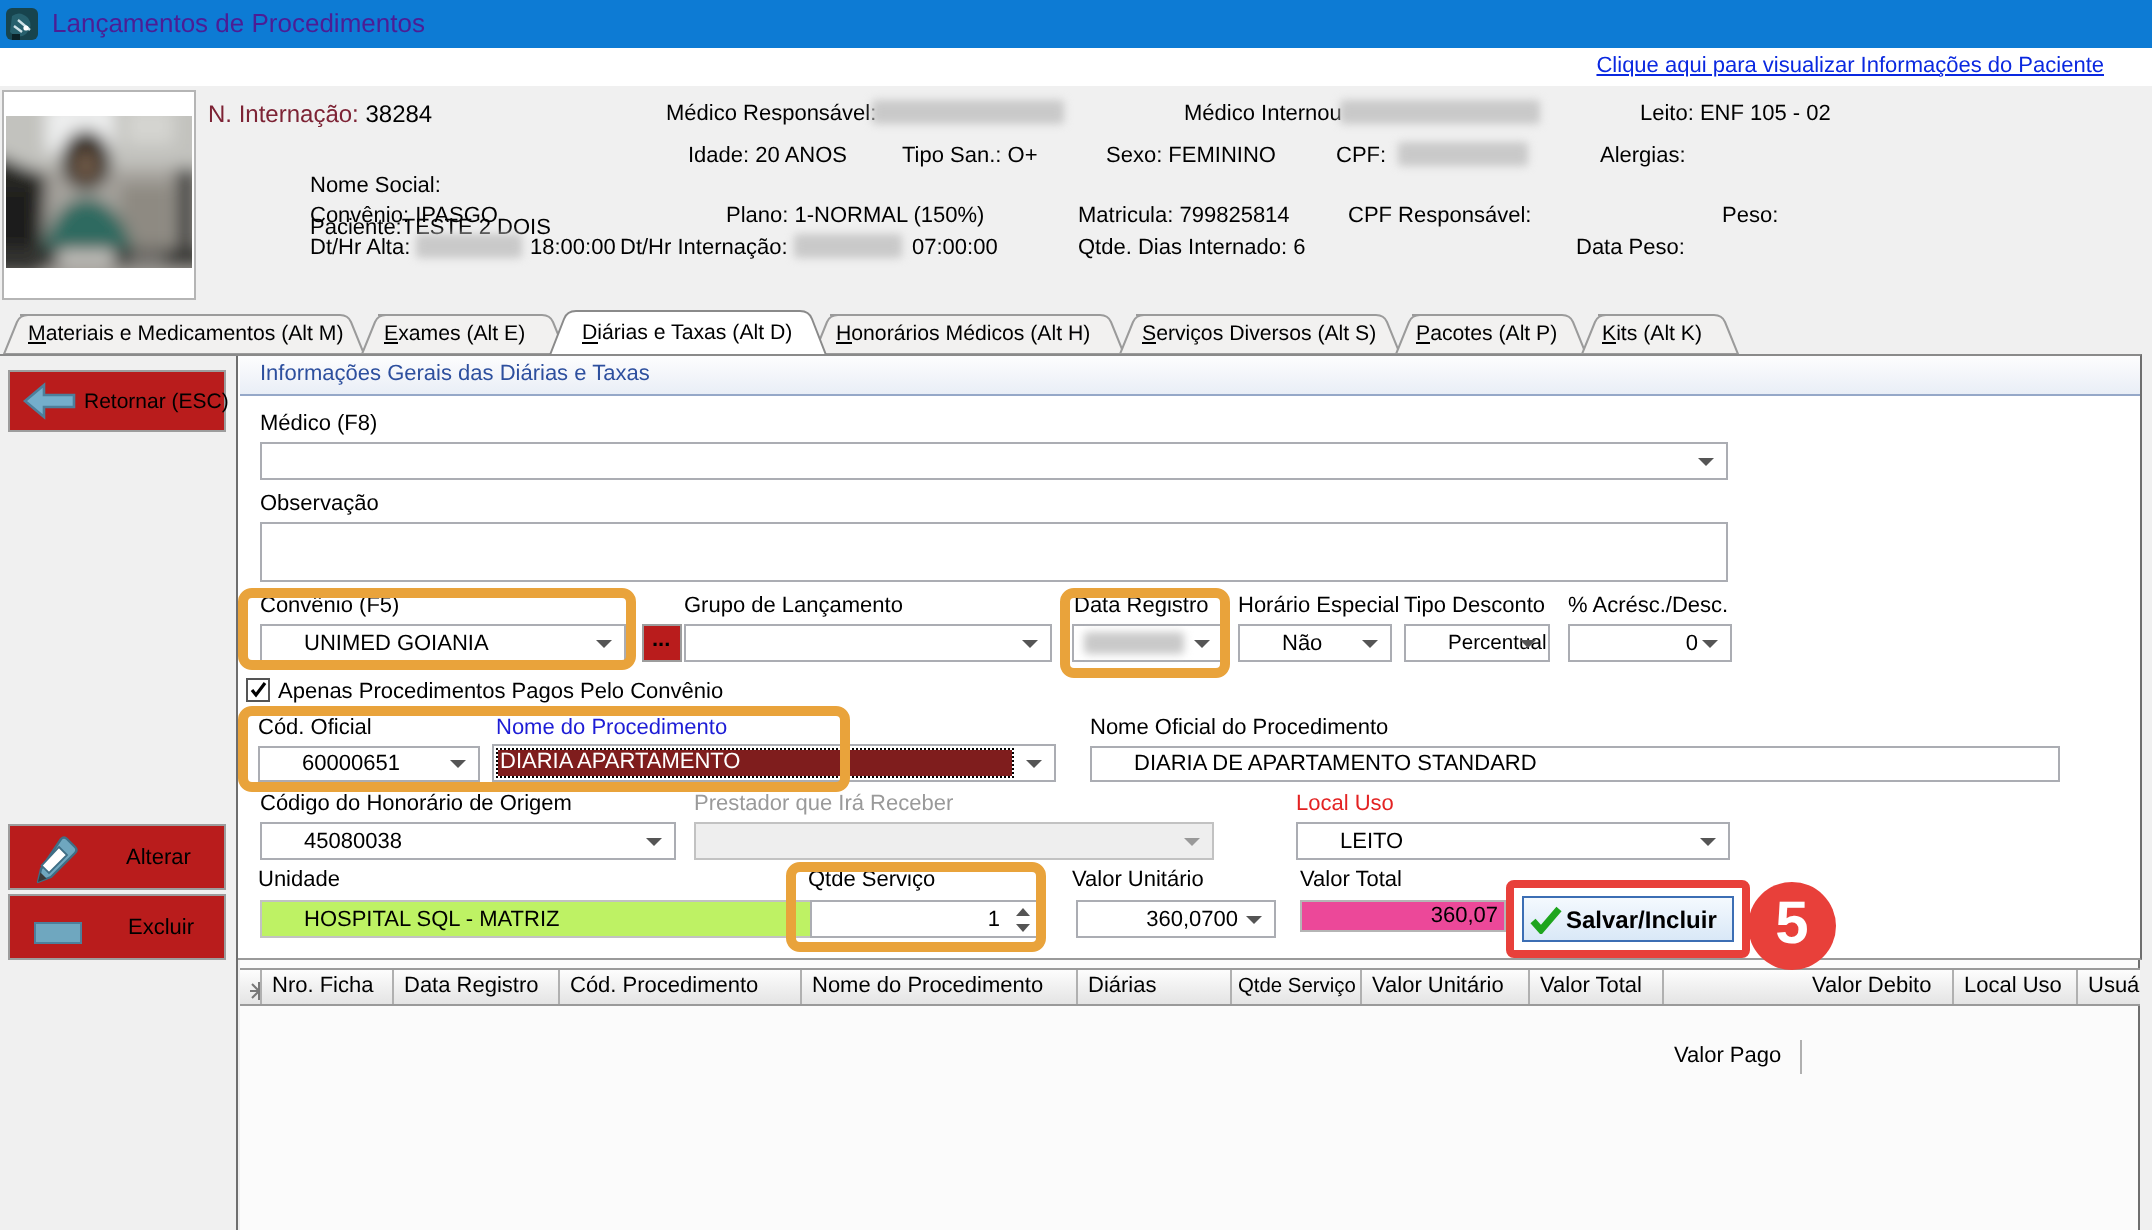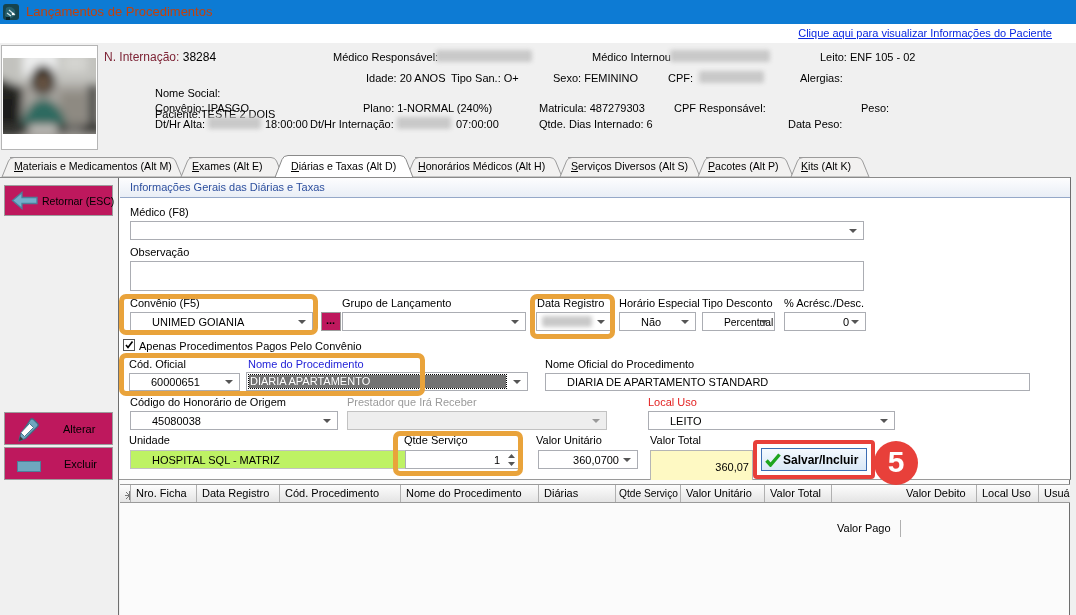--- a/index.html
+++ b/index.html
@@ -7,37 +7,37 @@
        font-family:"Liberation Sans",sans-serif;font-size:11px;color:#000;overflow:hidden;}
   .abs{position:absolute;}
   .lbl{position:absolute;font-size:11px;white-space:nowrap;}
   .combo{position:absolute;background:#fff;border:1px solid #abadb3;box-sizing:border-box;}
   .combo .tx{position:absolute;left:4px;top:50%;transform:translateY(-50%);white-space:nowrap;margin-left:17px;}
   .arr{position:absolute;right:6px;top:50%;margin-top:-2px;width:0;height:0;
        border-left:4px solid transparent;border-right:4px solid transparent;border-top:4px solid #555;}
   .blur{position:absolute;background:#c9c9c9;border-radius:2px;filter:blur(2px);}
   .obox{position:absolute;border:5px solid #e9a33b;border-radius:7px;box-sizing:border-box;}
   .rbox{position:absolute;border:4px solid #e8403a;border-radius:4px;box-sizing:border-box;}
-  .btn{position:absolute;background:#be185d;border:1px solid #9d9d9d;box-sizing:border-box;}
+  .btn{position:absolute;background:#b91c1c;border:1px solid #9d9d9d;box-sizing:border-box;}
   .btn span{white-space:nowrap;}
   .hc{position:absolute;top:0;height:17px;border-right:1px solid #b0b0b0;box-sizing:border-box;
       padding:2px 0 0 5px;white-space:nowrap;overflow:hidden;}
 </style>
 </head>
 <body>
 
 <div class="abs" style="left:0;top:0;width:1076px;height:24px;background:#0d7bd4;"></div>
 <svg class="abs" style="left:3px;top:3px" width="18" height="18" viewBox="0 0 18 18">
   <rect x="0" y="1" width="16" height="16" rx="3" fill="#17444e"></rect>
   <path d="M3 5 q4 -3 8 1 q3 4 -1 8 q-4 3 -8 -1 z" fill="#27606d"></path>
   <path d="M4 10 l4 3 m-2 -6 l6 5" stroke="#cfe3e8" stroke-width="1.2" fill="none"></path>
   <circle cx="10" cy="11" r="1.3" fill="#fff"></circle>
   <rect x="3" y="14" width="4" height="3" fill="#0a2228"></rect>
 </svg>
-<div class="abs" style="left:26px;top:4px;font-size:13px;color:#c2410c;">Lançamentos de Procedimentos</div>
+<div class="abs" style="left:26px;top:4px;font-size:13px;color:#4c1d95;">Lançamentos de Procedimentos</div>
 
 <div class="abs" style="left:0;top:24px;width:1076px;height:19px;background:#fff;"></div>
 <div class="abs" style="top:27px;right:24px;font-size:11px;color:#0a28e0;text-decoration:underline;">Clique aqui para visualizar Informações do Paciente</div>
 
 <div class="abs" style="left:0;top:43px;width:1076px;height:111px;background:#f0f0f0;"></div>
 
 <div class="abs" style="left:1px;top:45px;width:97px;height:105px;background:#fff;border:1px solid #b5b5b5;box-sizing:border-box;">
   <div style="position:absolute;left:1px;top:12px;width:93px;height:76px;overflow:hidden;background:#a5a29c;">
   <svg width="93" height="76" viewBox="0 0 93 76" style="display:block">
     <defs>
@@ -66,32 +66,32 @@
 </div>
 
 <div class="lbl" style="left:104px;top:50px;color:#7d2335;font-size:12px;">N. Internação: <span style="color:#000;">38284</span></div>
 <div class="lbl" style="left:333px;top:51px;">Médico Responsável:</div>
 <div class="blur" style="left:436px;top:50px;width:96px;height:12px;"></div>
 <div class="lbl" style="left:592px;top:51px;">Médico Internou</div>
 <div class="blur" style="left:670px;top:50px;width:100px;height:12px;"></div>
 <div class="lbl" style="left:820px;top:51px;">Leito: ENF 105 - 02</div>
 
 <div class="lbl" style="left:155px;top:72px;margin-top:36px;">Paciente:<span>TESTE 2 DOIS</span></div>
-<div class="lbl" style="left:366px;top:72px;">Idade: 20 ANOS</div>
+<div class="lbl" style="left:344px;top:72px;">Idade: 20 ANOS</div>
 <div class="lbl" style="left:451px;top:72px;">Tipo San.: O+</div>
 <div class="lbl" style="left:553px;top:72px;">Sexo: FEMININO</div>
 <div class="lbl" style="left:668px;top:72px;">CPF:</div>
 <div class="blur" style="left:699px;top:71px;width:65px;height:12px;"></div>
 <div class="lbl" style="left:800px;top:72px;">Alergias:</div>
 
 <div class="lbl" style="left:155px;top:87px;">Nome Social:</div>
 
 <div class="lbl" style="left:155px;top:102px;">Convênio: IPASGO</div>
-<div class="lbl" style="left:363px;top:102px;">Plano: 1-NORMAL (240%)</div>
-<div class="lbl" style="left:539px;top:102px;">Matricula: 487279303</div>
+<div class="lbl" style="left:363px;top:102px;">Plano: 1-NORMAL (150%)</div>
+<div class="lbl" style="left:539px;top:102px;">Matricula: 799825814</div>
 <div class="lbl" style="left:674px;top:102px;">CPF Responsável:</div>
 <div class="lbl" style="left:861px;top:102px;">Peso:</div>
 
 <div class="lbl" style="left:155px;top:118px;">Dt/Hr Alta:</div>
 <div class="blur" style="left:208px;top:117px;width:53px;height:12px;"></div>
 <div class="lbl" style="left:265px;top:118px;">18:00:00</div>
 <div class="lbl" style="left:310px;top:118px;">Dt/Hr Internação:</div>
 <div class="blur" style="left:397px;top:117px;width:54px;height:12px;"></div>
 <div class="lbl" style="left:456px;top:118px;">07:00:00</div>
 <div class="lbl" style="left:539px;top:118px;">Qtde. Dias Internado:  6</div>
@@ -195,41 +195,41 @@
 </div>
 <div class="lbl" style="left:139px;top:340px;">Apenas Procedimentos Pagos Pelo Convênio</div>
 
 <div class="lbl" style="left:129px;top:358px;">Cód. Oficial</div>
 <div class="combo" style="left:129px;top:373px;width:111px;height:18px;">
     <span class="tx">60000651</span>
     <i class="arr"></i>
   </div>
 <div class="lbl" style="left:248px;top:358px;color:#1d1dd6;">Nome do Procedimento</div>
 <div class="combo" style="left:246px;top:372px;width:282px;height:19px;">
-  <div class="abs" style="left:2px;top:2px;width:257px;height:13px;background:#737373;outline:1px dotted #000;">
+  <div class="abs" style="left:2px;top:2px;width:257px;height:13px;background:#7f1d1d;outline:1px dotted #000;">
     <span style="position:absolute;left:1px;top:0px;color:#fff;">DIARIA APARTAMENTO</span>
   </div>
   <i class="arr"></i>
 </div>
 <div class="lbl" style="left:545px;top:358px;">Nome Oficial do Procedimento</div>
 <div class="combo" style="left:545px;top:373px;width:485px;height:18px;">
     <span class="tx">DIARIA DE APARTAMENTO STANDARD</span>
   </div>
 
 <div class="lbl" style="left:130px;top:396px;">Código do Honorário de Origem</div>
 <div class="combo" style="left:130px;top:411px;width:208px;height:19px;">
     <span class="tx">45080038</span>
     <i class="arr"></i>
   </div>
 <div class="lbl" style="left:347px;top:396px;color:#9a9a9a;">Prestador que Irá Receber</div>
 <div class="combo" style="left:347px;top:411px;width:260px;height:19px;background:#eee;border-color:#c2c2c2;">
     <i class="arr" style="border-top-color:#999;"></i>
   </div>
 <div class="lbl" style="left:648px;top:396px;color:#e32222;">Local Uso</div>
-<div class="combo" style="left:648px;top:411px;width:247px;height:19px;">
+<div class="combo" style="left:648px;top:411px;width:217px;height:19px;">
     <span class="tx">LEITO</span>
     <i class="arr"></i>
   </div>
 
 <div class="lbl" style="left:129px;top:434px;">Unidade</div>
 <div class="combo" style="left:130px;top:450px;width:296px;height:19px;background:#bef264;border-color:#c2c2c2;">
     <span class="tx">HOSPITAL SQL - MATRIZ</span>
     <i class="arr" style="border-top-color:#999;"></i>
   </div>
 <div class="lbl" style="left:404px;top:434px;">Qtde Serviço</div>
@@ -239,21 +239,21 @@
     <path d="M1 5 L4.5 1 L8 5 Z" fill="#555"></path>
       <path d="M1 9 L4.5 13 L8 9 Z" fill="#555"></path>
   </svg>
 </div>
 <div class="lbl" style="left:536px;top:434px;">Valor Unitário</div>
 <div class="combo" style="left:538px;top:450px;width:100px;height:19px;">
     <span class="tx" style="left:auto;right:18px;">360,0700</span>
     <i class="arr"></i>
   </div>
 <div class="lbl" style="left:650px;top:434px;">Valor Total</div>
-<div class="combo" style="left:650px;top:450px;width:103px;height:33px;background:#fef9c3;border-color:#b5b5b5;padding-left:30px;">
+<div class="combo" style="left:650px;top:450px;width:103px;height:16px;background:#ec4899;border-color:#b5b5b5;padding-left:30px;">
     <span class="tx" style="left:auto;right:3px;">360,07</span>
   </div>
 
 <div class="abs" style="left:761px;top:448px;width:106px;height:23px;background:linear-gradient(#f4f9fe,#d9e8f7);border:1px solid #3c6eb4;box-sizing:border-box;">
   <svg style="position:absolute;left:3px;top:4px" width="16" height="14" viewBox="0 0 16 14">
     <path d="M1.5 7.5 L5.5 12 L14.5 1.5" stroke="#1ea51e" stroke-width="3.4" fill="none"></path>
   </svg>
   <span style="position:absolute;left:21px;top:4px;font-weight:bold;font-size:12px;">Salvar/Incluir</span>
 </div>
 

